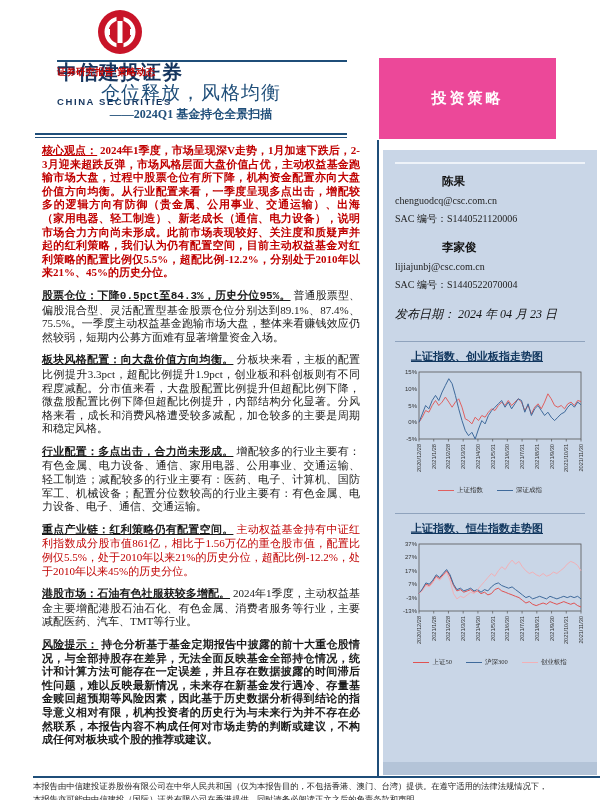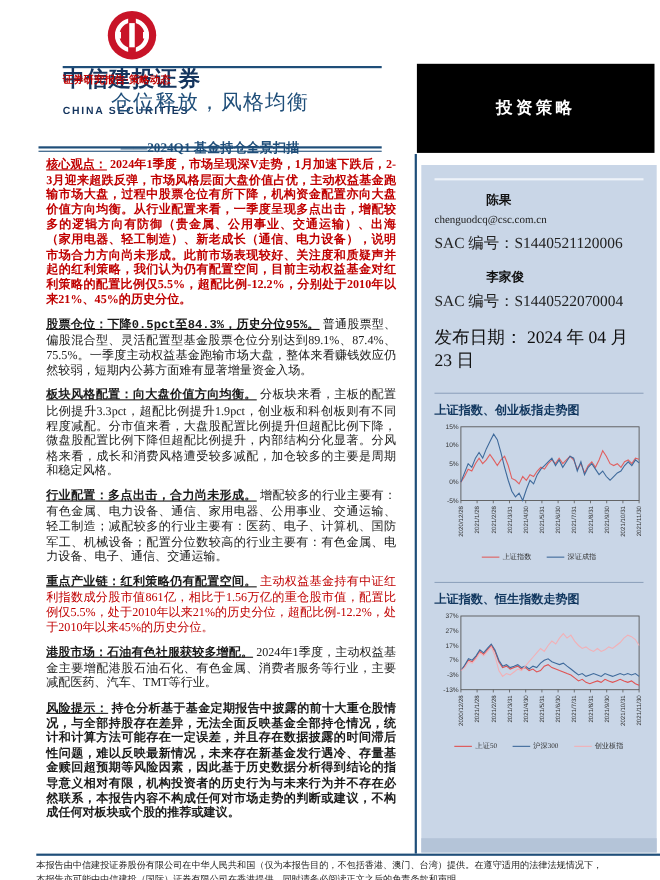--- a/index.html
+++ b/index.html
@@ -8,46 +8,46 @@
   
   .logo-block{position:absolute;left:57px;top:9px;display:flex;align-items:center;gap:7px;flex-direction:column;}
   .logo-icon{width:46px;height:46px;flex:0 0 auto;}
   .brand-text{display:flex;flex-direction:column;line-height:1;}
   .brand-cn{font-size:20px;font-weight:bold;color:#15355e;letter-spacing:1px;font-family:"Liberation Sans",sans-serif;}
   .brand-en{font-size:9.5px;font-weight:bold;color:#15355e;letter-spacing:1.6px;margin-top:15px;font-family:"Liberation Sans",sans-serif;}
   .logo-rule{position:absolute;left:57px;top:60px;width:290px;height:2px;background:#1f4e79;}
   .report-type{position:absolute;left:57px;top:66px;font-size:9.5px;font-weight:bold;color:#c00000;}
   .title-wrap{position:absolute;left:35px;top:80px;width:312px;text-align:center;color:#1f4e79;}
   .doc-title{font-size:19px;font-weight:normal;letter-spacing:1px;}
-  .doc-subtitle{font-size:12px;font-weight:bold;margin-top:20px;}
+  .doc-subtitle{font-size:12px;font-weight:bold;margin-top:0;}
   .title-rule{position:absolute;left:35px;top:133px;width:312px;height:5px;
               border-top:2px solid #1f4e79;border-bottom:1px solid #1f4e79;box-sizing:border-box;}
-  .category-box{position:absolute;left:379px;top:58px;width:216px;height:81px;background:#000000;
+  .category-box{position:absolute;left:379px;top:58px;width:177px;height:81px;background:#ec4899;
                 display:flex;align-items:center;justify-content:center;color:#fff;
                 font-size:15px;font-weight:bold;letter-spacing:3px;font-family:"Liberation Sans",sans-serif;}
   
   .body-col{position:absolute;left:42px;top:144px;width:318px;}
   .para{font-size:11px;line-height:13.6px;text-align:justify;margin:0 0 9px 0;color:#1a1a1a;}
   .para .lead{font-weight:bold;text-decoration:underline;}
   .para.red-para{color:#c00000;font-weight:bold;}
   .para .lead.u{text-decoration:underline;font-family:Liberation Mono, monospace;}
   .para.red-body-para .body-text{color:#c00000;}
   .para.bold-para{font-weight:bold;}
   .v-rule{position:absolute;left:377px;top:140px;width:2px;height:636px;background:#1f4e79;}
   
   .panel{position:absolute;left:383px;top:150px;width:214px;height:625px;background:#c9d6e7;box-sizing:border-box;}
   .panel-inner{padding:12px 12px 0 12px;}
   .hr-white{border:none;border-top:2px solid #eef3f9;margin:0 0 10px 0;}
   .hr-gray{border:none;border-top:1.5px solid #8fa3bd;margin:18px 0 7px 0;}
   .analyst{margin-bottom:14px;}
   .analyst-name{font-size:11.5px;font-weight:bold;color:#111;margin-bottom:6px;padding-left:47px;}
   .analyst-email{font-size:10px;color:#222;margin-bottom:6px;font-family:"Liberation Serif",serif;}
-  .analyst-sac{font-size:14px;color:#222;}
-  .publish-row{margin-top:4px;font-size:16px;color:#111;}
-  .chart-title{font-size:11px;font-weight:bold;color:#10365e;margin:0 0 3px 0;}
+  .analyst-sac{font-size:10px;color:#222;}
+  .publish-row{margin-top:4px;font-size:12px;color:#111;font-style:italic;}
+  .chart-title{font-size:11px;font-weight:bold;color:#10365e;margin:0 0 3px 16px;text-decoration:underline;}
   .chart-box{width:190px;}
   .chart-legend{display:flex;justify-content:center;gap:14px;margin-top:1px;}
   .chart-legend .entry{display:flex;align-items:center;gap:3px;font-size:6.5px;color:#333;}
   .chart-legend .swatch{display:inline-block;width:16px;height:0;border-top:1px solid;}
   .panel-bottom-strip{position:absolute;left:0;bottom:0;width:100%;height:13px;background:#b4c4d8;}
   
   .footer-rule{position:absolute;left:33px;top:776px;width:567px;height:2px;background:#1f4e79;}
   .footer-text{position:absolute;left:33px;top:781px;width:560px;font-size:8.3px;line-height:12.5px;color:#222;}
 </style>
 </head>
@@ -118,20 +118,21 @@
       <hr class="hr-white">
 
       <div class="analyst">
         <div class="analyst-name">陈果</div>
         <div class="analyst-email">chenguodcq@csc.com.cn</div>
         <div class="analyst-sac"><span>SAC 编号：</span><span>S1440521120006</span></div>
       </div>
 
       <div class="analyst">
         <div class="analyst-name">李家俊</div>
+        <div class="analyst-email">lijiajunbj@csc.com.cn</div>
         <div class="analyst-sac"><span>SAC 编号：</span><span>S1440522070004</span></div>
       </div>
 
       <div class="publish-row">
         <span>发布日期：</span>
         <span>2024 年 04 月 23 日</span>
       </div>
 
       <hr class="hr-gray">
       <div class="chart-title">上证指数、创业板指走势图</div>

